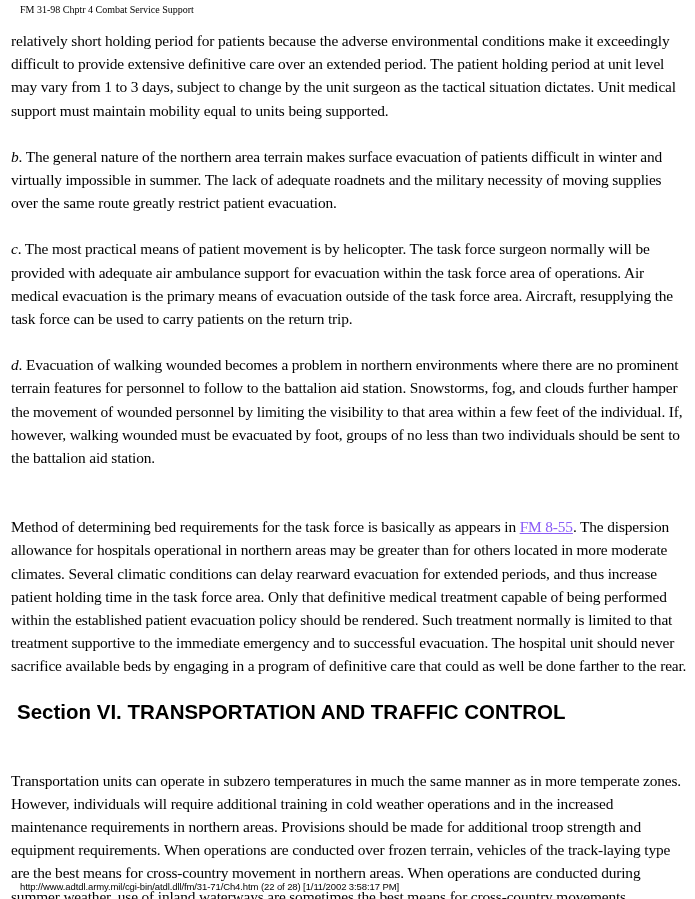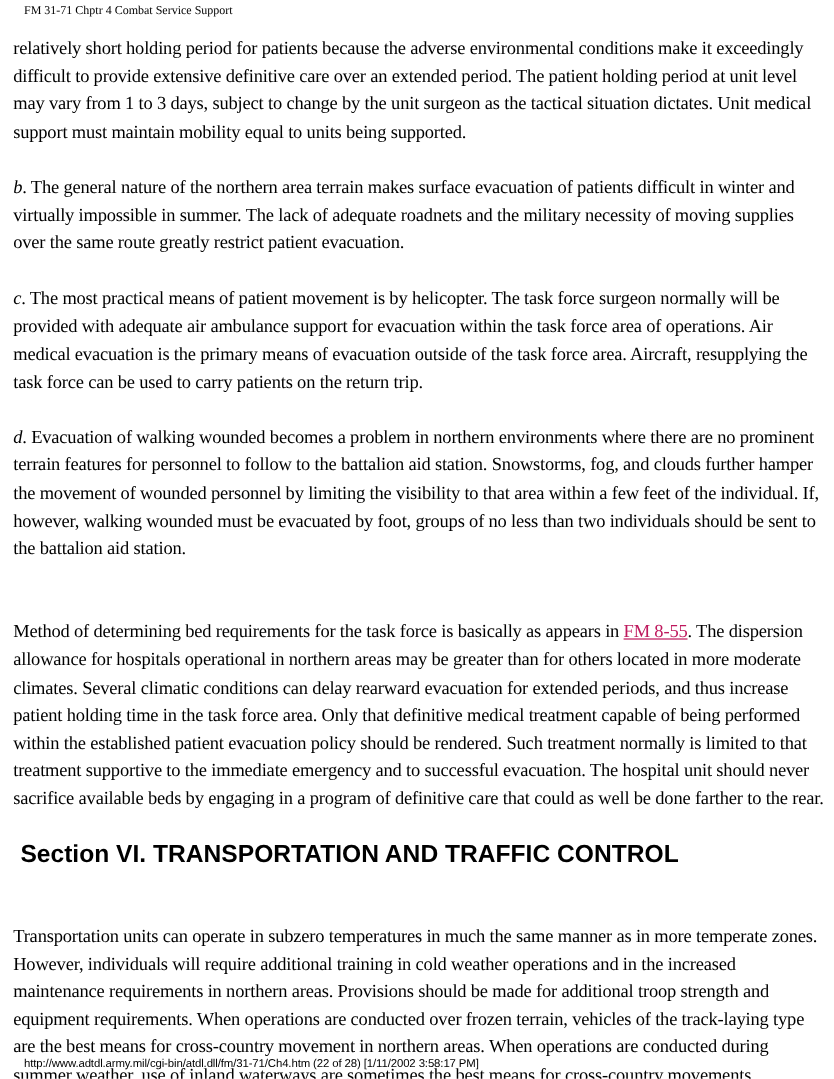--- a/index.html
+++ b/index.html
@@ -46,38 +46,38 @@
     h2.section {
       margin: 0;
       font-family: "Liberation Sans", sans-serif;
       font-weight: bold;
       font-size: 20.5px;
       line-height: 28px;
       text-align: left;
       padding-left: 6px;
     }
     a.link {
-      color: #be185d;
+      color: #8b5cf6;
       text-decoration: underline;
     }
     em { font-style: italic; }
     .page-footer {
       position: absolute;
       left: 20px;
       top: 881px;
       font-family: Liberation Sans, sans-serif;
       font-size: 9.5px;
       line-height: 12px;
       letter-spacing: -0.1px;
     }
   </style>
 </head>
 <body>
 
-<div class="page-header">FM 31-71 Chptr 4 Combat Service Support</div>
+<div class="page-header">FM 31-98 Chptr 4 Combat Service Support</div>
 
 <div class="content">
 
   <p class="para">relatively short holding period for patients because the adverse environmental conditions make it exceedingly difficult to provide extensive definitive care over an extended period. The patient holding period at unit level may vary from 1 to 3 days, subject to change by the unit surgeon as the tactical situation dictates. Unit medical support must maintain mobility equal to units being supported.</p>
   <div class="gap"></div>
 
   <p class="para"><em>b</em><span>. The general nature of the northern area terrain makes surface evacuation of patients difficult in winter and virtually impossible in summer. The lack of adequate roadnets and the military necessity of moving supplies over the same route greatly restrict patient evacuation.</span></p>
   <div class="gap"></div>
 
   <p class="para"><em>c</em><span>. The most practical means of patient movement is by helicopter. The task force surgeon normally will be provided with adequate air ambulance support for evacuation within the task force area of operations. Air medical evacuation is the primary means of evacuation outside of the task force area. Aircraft, resupplying the task force can be used to carry patients on the return trip.</span></p>

